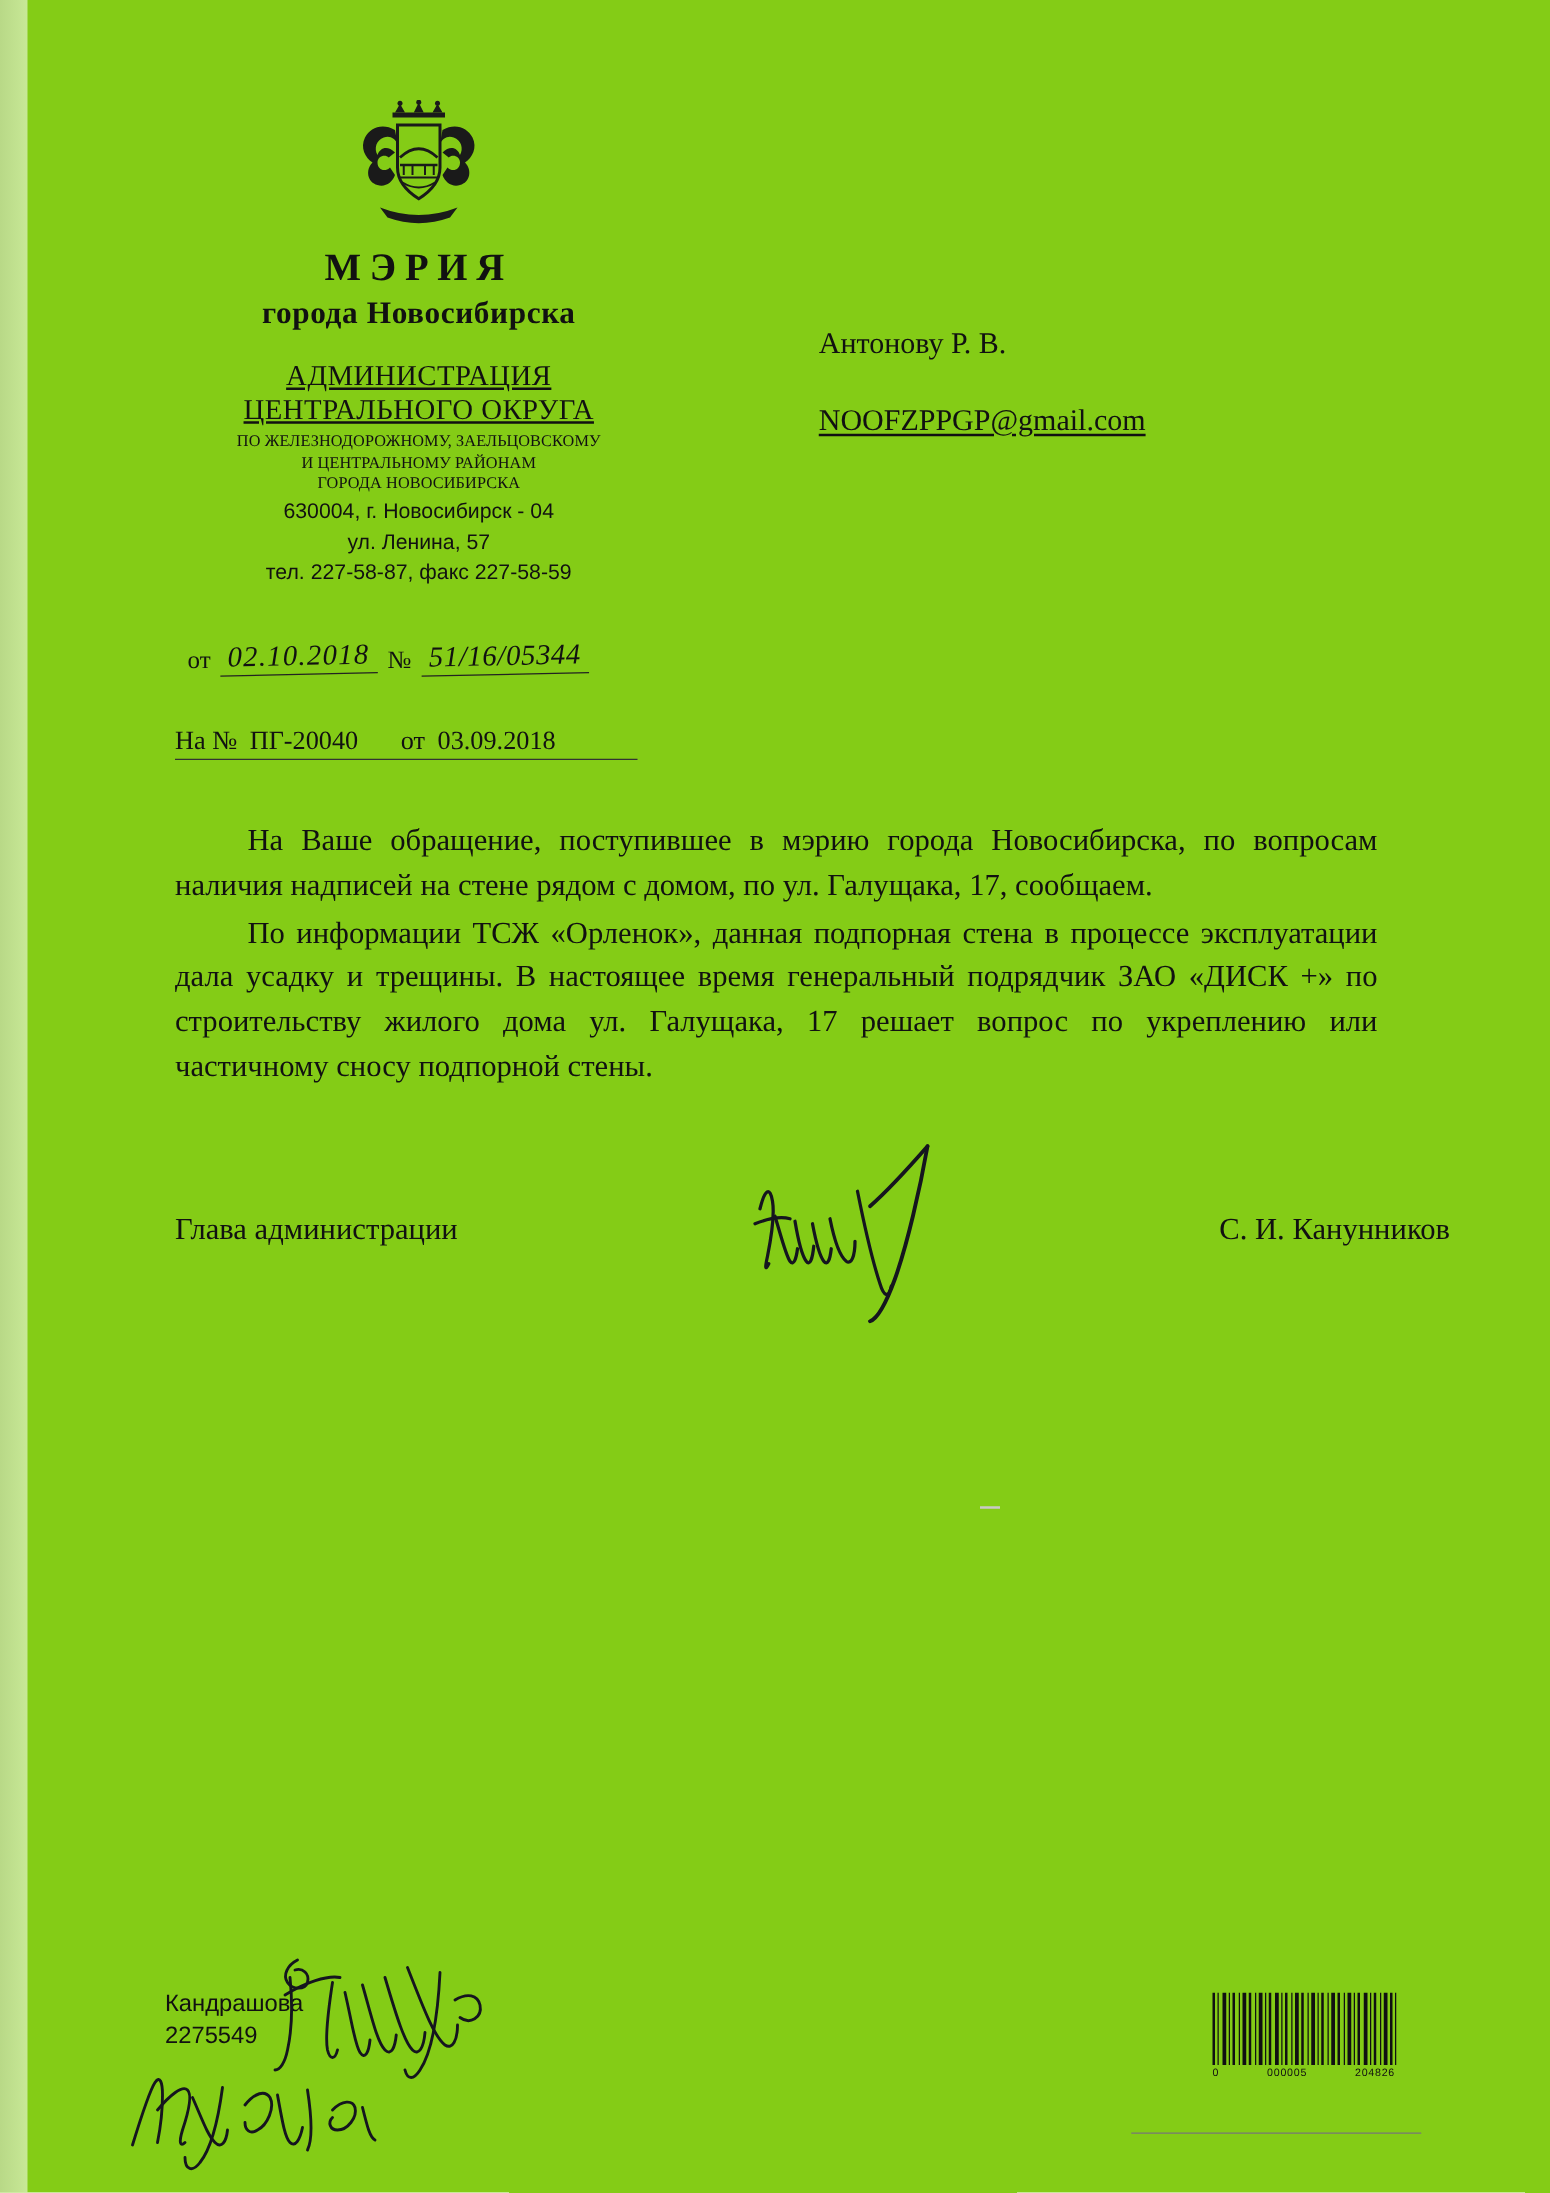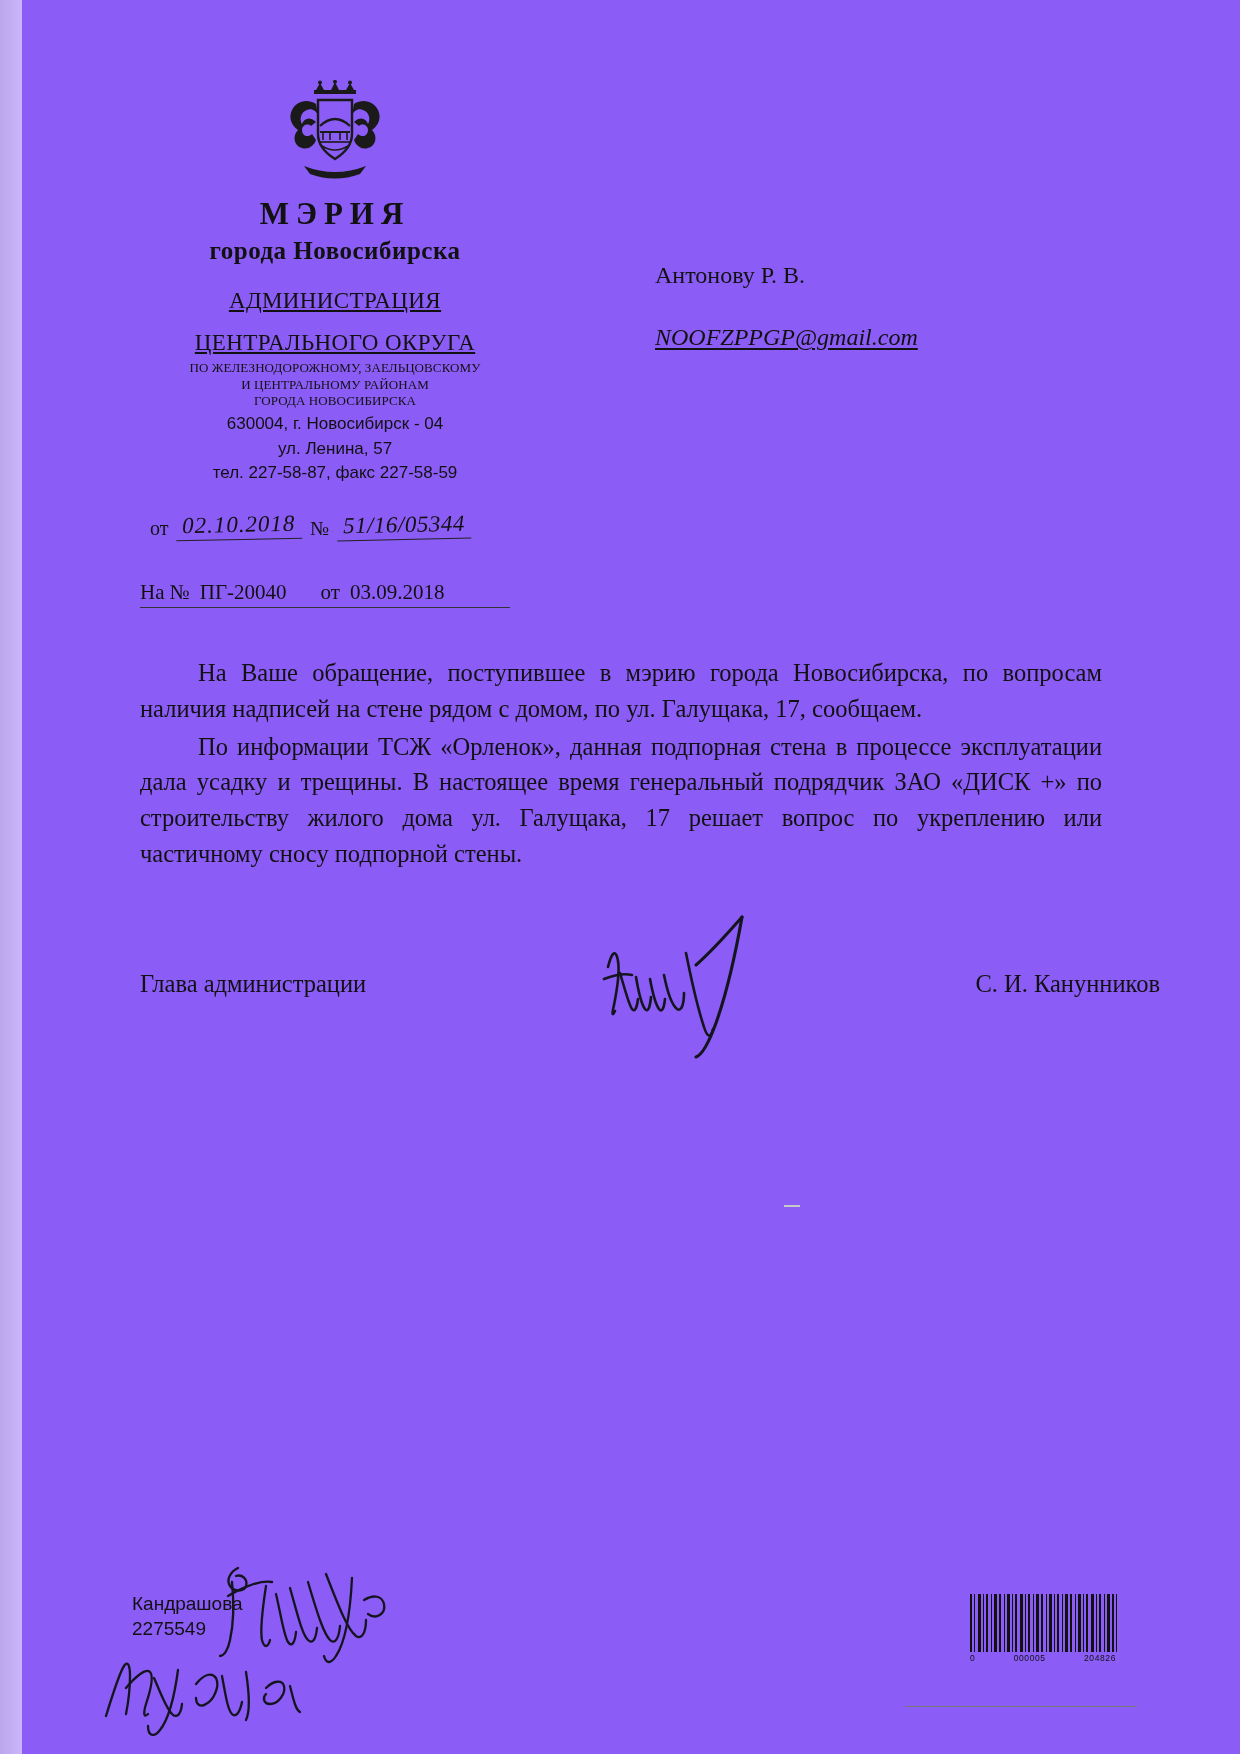--- a/index.html
+++ b/index.html
@@ -11,21 +11,21 @@
     width: 1240px;
     height: 1754px;
     position: relative;
     font-family: "Liberation Serif", serif;
     color: #111;
     overflow: hidden;
   }
   .page {
     position: absolute;
     inset: 0;
-    background: #8b5cf6;
+    background: #84cc16;
     padding-left: 45px;
   }
 
   
   .letterhead {
     position: absolute;
     left: 120px;
     top: 80px;
     width: 430px;
     text-align: center;
@@ -120,21 +120,20 @@
     left: 655px;
     top: 262px;
     font-size: 24px;
   }
   .addressee .email {
     display: inline-block;
     margin-top: 35px;
     font-size: 24px;
     text-decoration: underline;
     text-underline-offset: 3px;
-    font-style: italic;
   }
 
   
   .body-text {
     position: absolute;
     left: 140px;
     top: 655px;
     width: 962px;
     font-size: 24.5px;
     line-height: 1.46;
@@ -264,21 +263,21 @@
         <path d="M84 24 c10 -6 20 -2 24 6 c4 8 0 16 -6 20 c6 6 4 16 -4 18 c-6 2 -12 -2 -14 -8 l4 -6 c4 4 10 2 10 -4 c0 -5 -6 -7 -9 -4 l-5 -4 c6 -6 12 -4 14 2 c3 -5 1 -12 -5 -14 c-5 -2 -9 1 -11 5z"></path>
 
         <path d="M34 86 q31 12 62 0 l-6 8 q-25 9 -50 0z"></path>
       </g>
     </svg>
 
     <div class="org-main">МЭРИЯ</div>
     <div class="org-city">города Новосибирска</div>
 
     <div class="adm1">АДМИНИСТРАЦИЯ</div>
-    <div class="adm1" style="margin-top:15px">ЦЕНТРАЛЬНОГО ОКРУГА</div>
+    <div class="adm1" style="margin-top:0">ЦЕНТРАЛЬНОГО ОКРУГА</div>
 
     <div class="adm-small">
       <div class="l1">ПО ЖЕЛЕЗНОДОРОЖНОМУ, ЗАЕЛЬЦОВСКОМУ</div>
       <div class="l2">И ЦЕНТРАЛЬНОМУ РАЙОНАМ</div>
       <div class="l3">ГОРОДА НОВОСИБИРСКА</div>
     </div>
 
     <div class="adm-addr">
       <div>630004, г. Новосибирск - 04</div>
       <div>ул. Ленина, 57</div>

